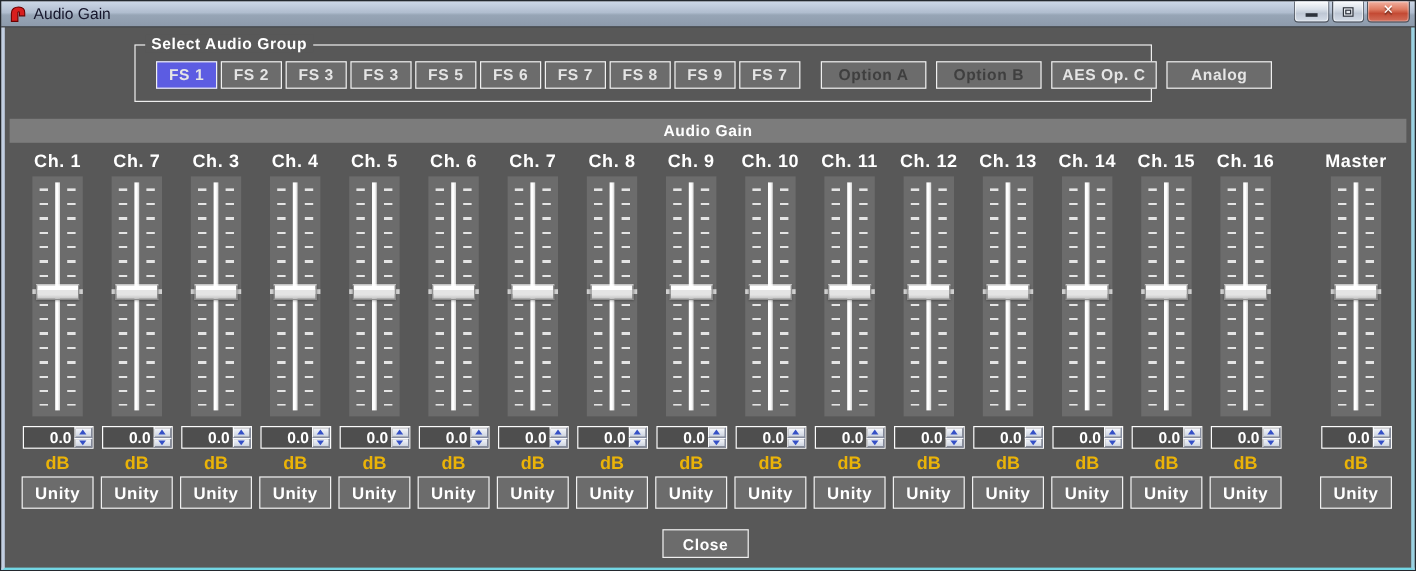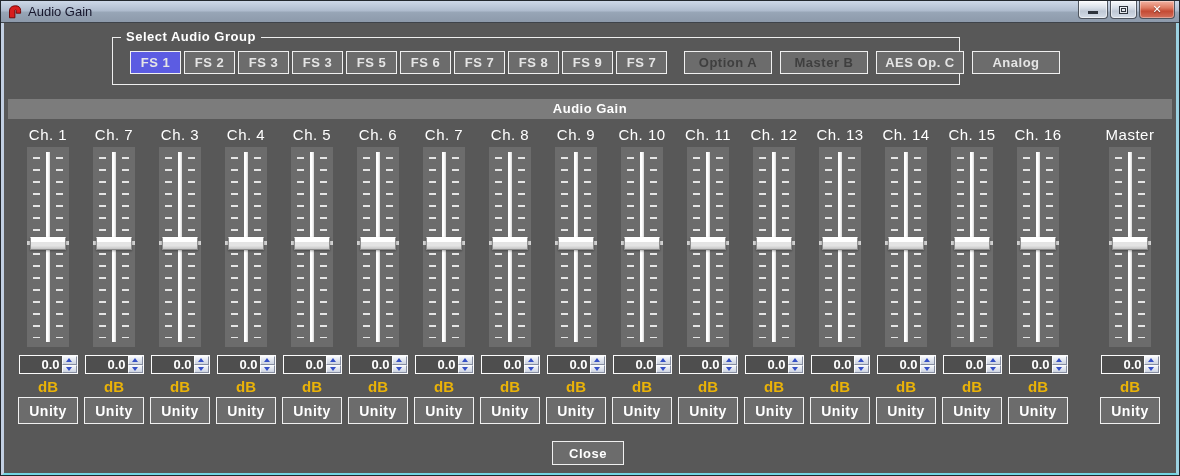--- a/index.html
+++ b/index.html
@@ -65,21 +65,21 @@
   .header-bar{
     position:absolute; left:4px; top:76px; width:1164px; height:20px;
     background:#7c7c7c; color:#fff; font-size:13px; font-weight:bold;
     text-align:center; line-height:20px; letter-spacing:.5px;
   }
 
   
   #channel-row{ position:absolute; left:11px; top:102px; display:flex; }
   .channel{ width:66px; display:flex; flex-direction:column; align-items:center; }
   .channel.master{ margin-left:26px; }
-  .ch-label{ height:22px; line-height:20px; font-size:15px; font-weight:normal; color:#fff; letter-spacing:.5px; white-space:nowrap;text-align:right; }
+  .ch-label{ height:22px; line-height:20px; font-size:15px; font-weight:bold; color:#fff; letter-spacing:.5px; white-space:nowrap;text-align:right; }
 
   .slider-panel{ position:relative; width:42px; height:200px; background:#6c6c6c; }
   .groove{ position:absolute; left:19px; top:5px; width:4px; height:190px;
            background:linear-gradient(to right,#ffffff 0 2px,#d4d4d4); }
   .ticks{ position:absolute; top:10px; height:181px; width:7px;
           background:repeating-linear-gradient(to bottom,#e4e4e4 0 2px,transparent 2px 12px); }
   .ticks.left{ left:6px; } .ticks.right{ right:6px; }
   .unity-mark{ position:absolute; top:94px; width:9px; height:4px; background:#d2d2d2; }
   .uml{ left:0; } .umr{ right:0; }
   .thumb{
@@ -146,21 +146,21 @@
             <button class="grp-btn fs">FS 3</button>
             <button class="grp-btn fs">FS 5</button>
             <button class="grp-btn fs">FS 6</button>
             <button class="grp-btn fs">FS 7</button>
             <button class="grp-btn fs">FS 8</button>
             <button class="grp-btn fs">FS 9</button>
             <button class="grp-btn fs">FS 7</button>
           </div>
         <div id="opt-row">
             <button class="grp-btn opt disabled">Option A</button>
-            <button class="grp-btn opt disabled">Master B</button>
+            <button class="grp-btn opt disabled">Option B</button>
             <button class="grp-btn opt">AES Op. C</button>
             <button class="grp-btn opt">Analog</button>
           </div>
       </div>
 
       <div class="header-bar">Audio Gain</div>
 
       <div id="channel-row">
           <div class="channel">
     <div class="ch-label">Ch. 1</div>

